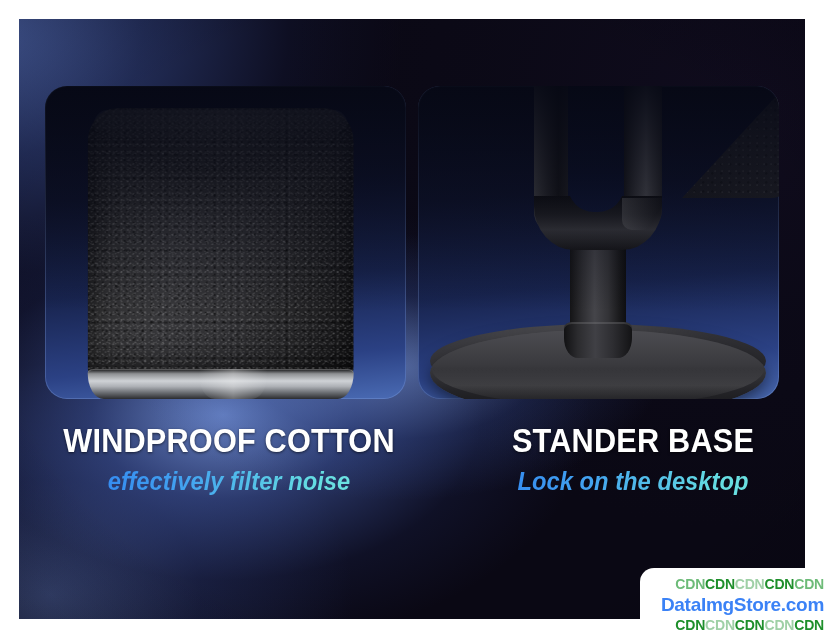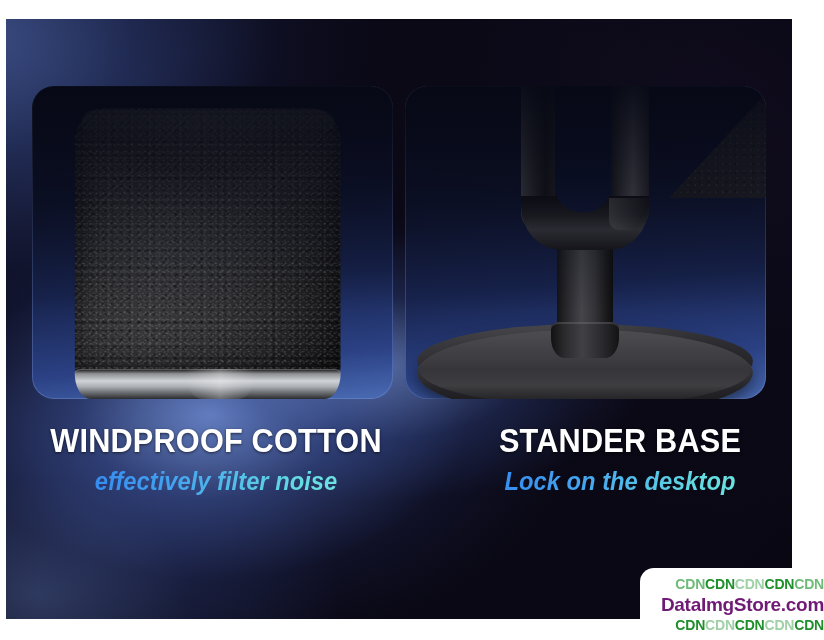--- a/index.html
+++ b/index.html
@@ -16,21 +16,21 @@
   #banner-root {
     position: relative;
     width: 824px;
     height: 640px;
     background: #ffffff;
   }
 
   
   .stage {
     position: absolute;
-    left: 6px;
+    left: 19px;
     top: 19px;
     width: 786px;
     height: 600px;
     overflow: hidden;
     background: #0a0814;
   }
 
   
   .glow {
     position: absolute;
@@ -331,21 +331,21 @@
     height: 72px;
     background: #ffffff;
     border-top-left-radius: 14px;
     padding: 7px 0 0 8px;
     font-family: "Liberation Sans", sans-serif;
     font-weight: 700;
     letter-spacing: -0.2px;
     text-align: right;
   }
   .wm-line { font-size: 14px; line-height: 19px; white-space: nowrap; }
-  .wm-line.big { font-size: 19px; line-height: 22px; color: #701a75; letter-spacing: -0.3px; }
+  .wm-line.big { font-size: 19px; line-height: 22px; color: #3b82f6; letter-spacing: -0.3px; }
   .wm-a { color: #6dbb78; }
   .wm-b { color: #1e8f2b; }
   .wm-c { color: #9fd0a6; }
 </style>
 </head>
 <body>
 
 <div id="banner-root">
 
   <div class="stage">

